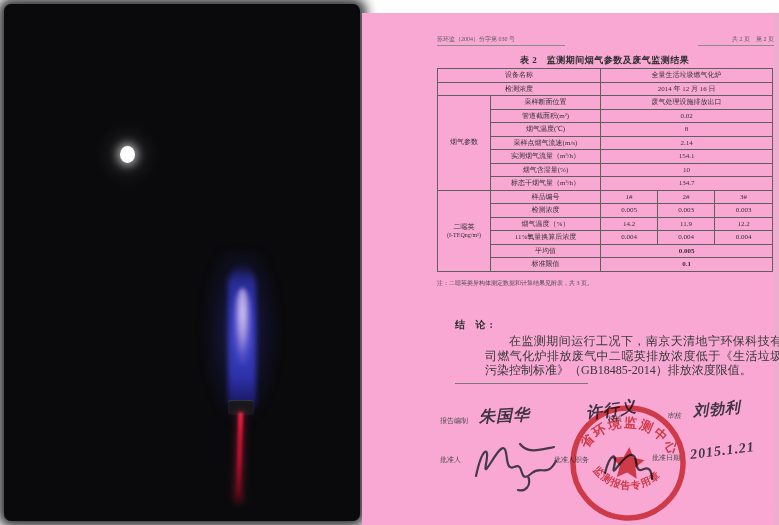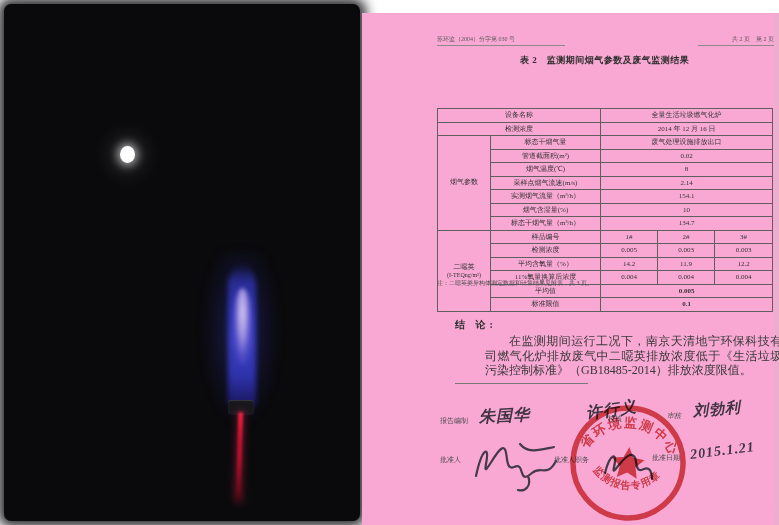--- a/index.html
+++ b/index.html
@@ -31,21 +31,21 @@
   
   .doc{position:absolute;left:362px;top:13px;width:417px;height:525px;background:#f9a8d4;}
   .doc-edge{position:absolute;right:0;top:0;width:8px;height:525px;
         background:linear-gradient(to left, rgba(190,190,185,0.25), rgba(190,190,185,0));}
   .hdr{position:absolute;font-size:6px;color:#5a5a5a;border-bottom:1px solid #8a8a8a;padding-bottom:1px;white-space:nowrap;}
   .hdr-left{left:75px;top:22px;width:128px;}
   .hdr-right{left:336px;top:22px;width:76px;text-align:right;}
   .tbl-title{position:absolute;left:75px;top:41px;width:335px;text-align:center;
         font-size:9px;font-weight:bold;color:#2e2e2e;letter-spacing:0.5px;}
   table.monitor{position:absolute;left:75px;top:55px;width:335px;border-collapse:collapse;
-        font-size:7px;color:#333;table-layout:fixed;margin-top:40px;}
+        font-size:7px;color:#333;table-layout:fixed;}
   table.monitor td{border:1px solid #5f5f5f;text-align:center;vertical-align:middle;
         height:12.5px;padding:0 1px;overflow:hidden;white-space:nowrap;}
   table.monitor td.bold{font-weight:bold;}
   .sub{font-size:6px;display:block;line-height:7px;}
   .grp{line-height:9px;}
   .note{position:absolute;left:75px;top:266px;width:335px;font-size:6px;color:#4a4a4a;white-space:nowrap;}
   .concl-h{position:absolute;left:93px;top:305px;font-size:10px;font-weight:bold;letter-spacing:4px;color:#2f2f2f;}
   .concl-b{position:absolute;left:75px;top:321px;width:322px;font-size:12px;line-height:14.5px;
         color:#383838;text-indent:2em;text-align:justify;margin-left:48px;}
   .rule{position:absolute;left:93px;top:370px;width:133px;border-top:1px solid #777;}
@@ -95,21 +95,21 @@
         <tr>
           <td colspan="2">设备名称</td>
           <td colspan="3">全量生活垃圾燃气化炉</td>
         </tr>
         <tr>
           <td colspan="2">检测浓度</td>
           <td colspan="3">2014 年 12 月 16 日</td>
         </tr>
         <tr>
           <td rowspan="7" class="grp">烟气参数</td>
-          <td>标态干烟气量</td>
+          <td>采样断面位置</td>
           <td colspan="3">废气处理设施排放出口</td>
         </tr>
         <tr>
           <td>管道截面积(m²)</td>
           <td colspan="3">0.02</td>
         </tr>
         <tr>
           <td>烟气温度(℃)</td>
           <td colspan="3">8</td>
         </tr>
@@ -139,21 +139,21 @@
           <td>2#</td>
           <td>3#</td>
         </tr>
         <tr>
           <td>检测浓度</td>
           <td>0.005</td>
           <td>0.003</td>
           <td>0.003</td>
         </tr>
         <tr>
-          <td>平均含氧量（%）</td>
+          <td>烟气温度（%）</td>
           <td>14.2</td>
           <td>11.9</td>
           <td>12.2</td>
         </tr>
         <tr>
           <td>11%氧量换算后浓度</td>
           <td>0.004</td>
           <td>0.004</td>
           <td>0.004</td>
         </tr>

